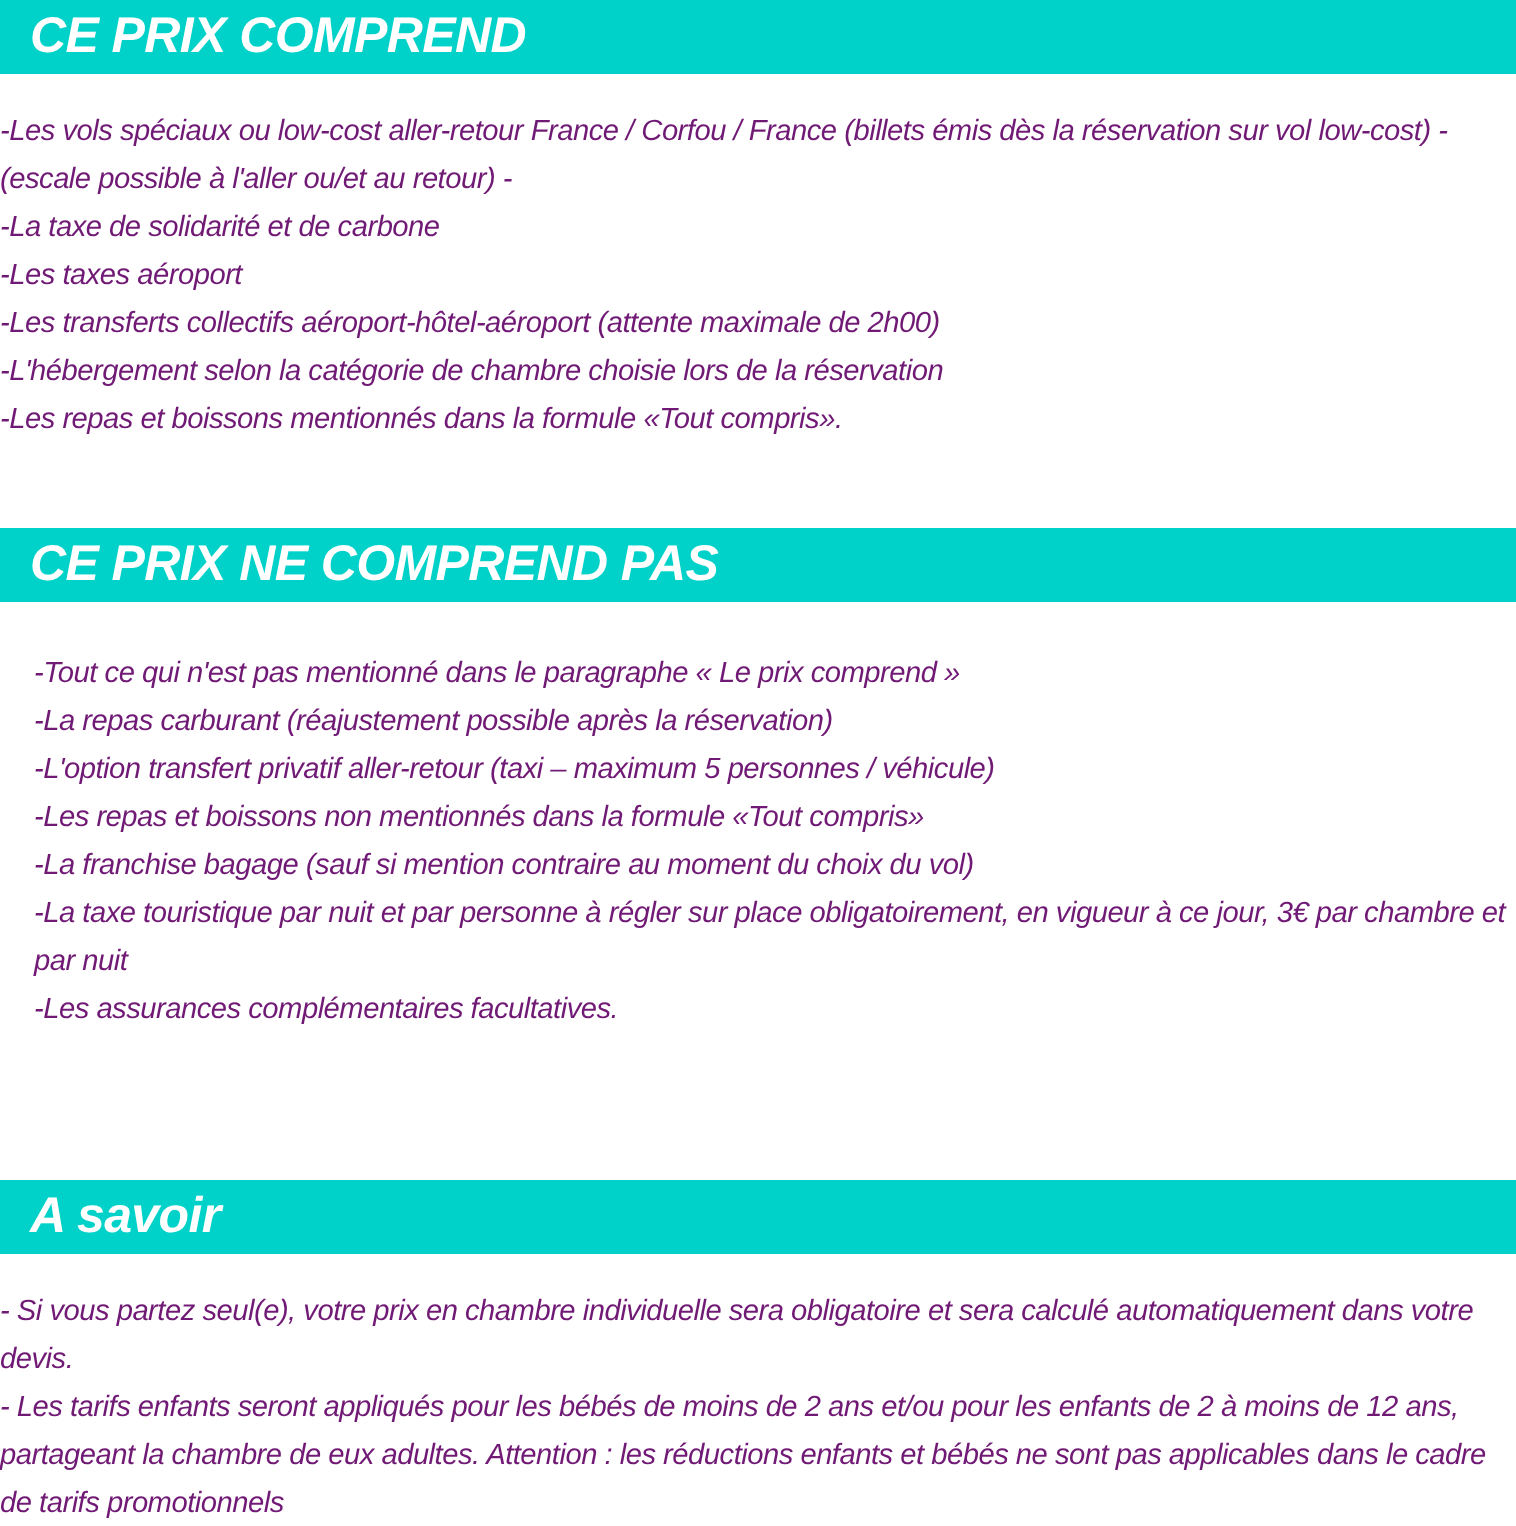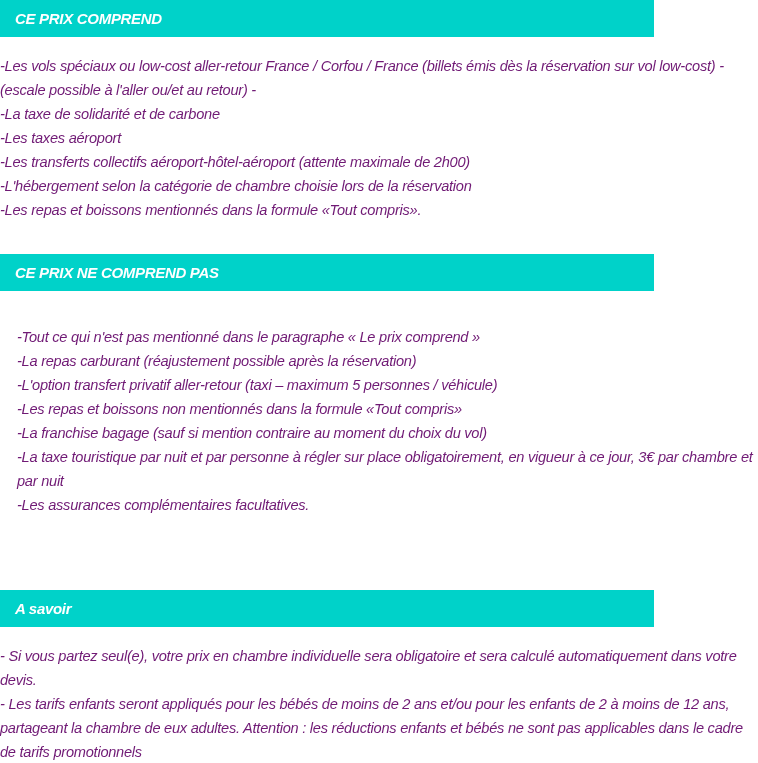--- a/index.html
+++ b/index.html
@@ -1,21 +1,21 @@
 <!DOCTYPE html>
 <html><head>
 <meta charset="utf-8">
 <style>
   html, body { margin: 0; padding: 0; background: #ffffff; }
   body { width: 758px; height: 763px; overflow: hidden; position: relative; font-family: "DejaVu Sans", sans-serif; }
   .band {
-    position: absolute; left: 0; width: 654px; height: 37px;
+    position: absolute; left: 0; width: 758px; height: 37px;
     background: #00d2c9; color: #ffffff;
     font-family: "Liberation Sans", sans-serif; font-style: italic; font-weight: bold;
-    font-size: 15px; line-height: 37px; padding-left: 15px; box-sizing: border-box;
+    font-size: 25px; line-height: 37px; padding-left: 15px; box-sizing: border-box;
     letter-spacing: -0.3px;
   }
   .body-text {
     position: absolute; left: 0; width: 758px;
     font-family: "Liberation Sans", sans-serif; font-style: italic;
     font-size: 14.6px; line-height: 24px; color: #701a75;
     letter-spacing: -0.25px;
   }
   .line { display: block; white-space: normal; }
 </style>
@@ -27,21 +27,21 @@
 </div>
 <div class="body-text" style="top:54px;">
   <span class="line">-Les vols spéciaux ou low-cost aller-retour France / Corfou / France (billets émis dès la réservation sur vol low-cost) - (escale possible à l'aller ou/et au retour) -</span>
   <span class="line">-La taxe de solidarité et de carbone</span>
   <span class="line">-Les taxes aéroport</span>
   <span class="line">-Les transferts collectifs aéroport-hôtel-aéroport (attente maximale de 2h00)</span>
   <span class="line">-L'hébergement selon la catégorie de chambre choisie lors de la réservation</span>
   <span class="line">-Les repas et boissons mentionnés dans la formule «Tout compris».</span>
 </div>
 
-<div class="band" style="top:254px;">
+<div class="band" style="top:264px;">
   <span>CE PRIX NE COMPREND PAS</span>
 </div>
 <div class="body-text" style="top:325px;padding-left:17px;">
   <span class="line">-Tout ce qui n'est pas mentionné dans le paragraphe « Le prix comprend »</span>
   <span class="line">-La repas carburant (réajustement possible après la réservation)</span>
   <span class="line">-L'option transfert privatif aller-retour (taxi – maximum 5 personnes / véhicule)</span>
   <span class="line">-Les repas et boissons non mentionnés dans la formule «Tout compris»</span>
   <span class="line">-La franchise bagage (sauf si mention contraire au moment du choix du vol)</span>
   <span class="line">-La taxe touristique par nuit et par personne à régler sur place obligatoirement, en vigueur à ce jour, 3€ par chambre et par nuit</span>
   <span class="line">-Les assurances complémentaires facultatives.</span>

